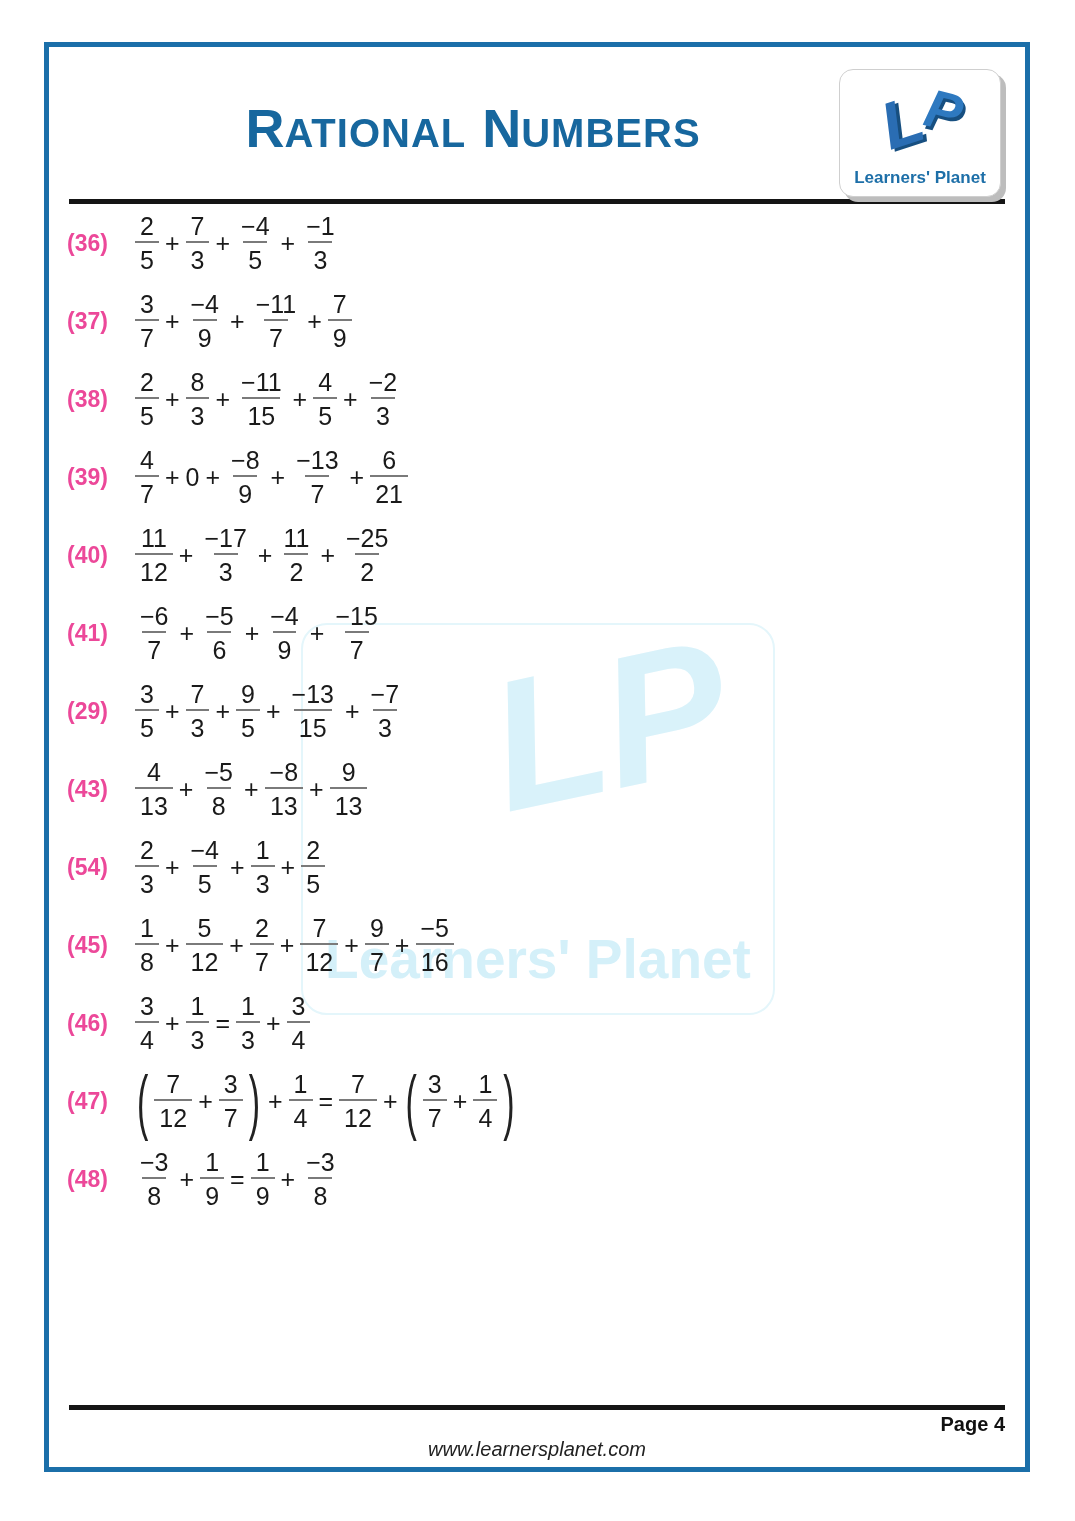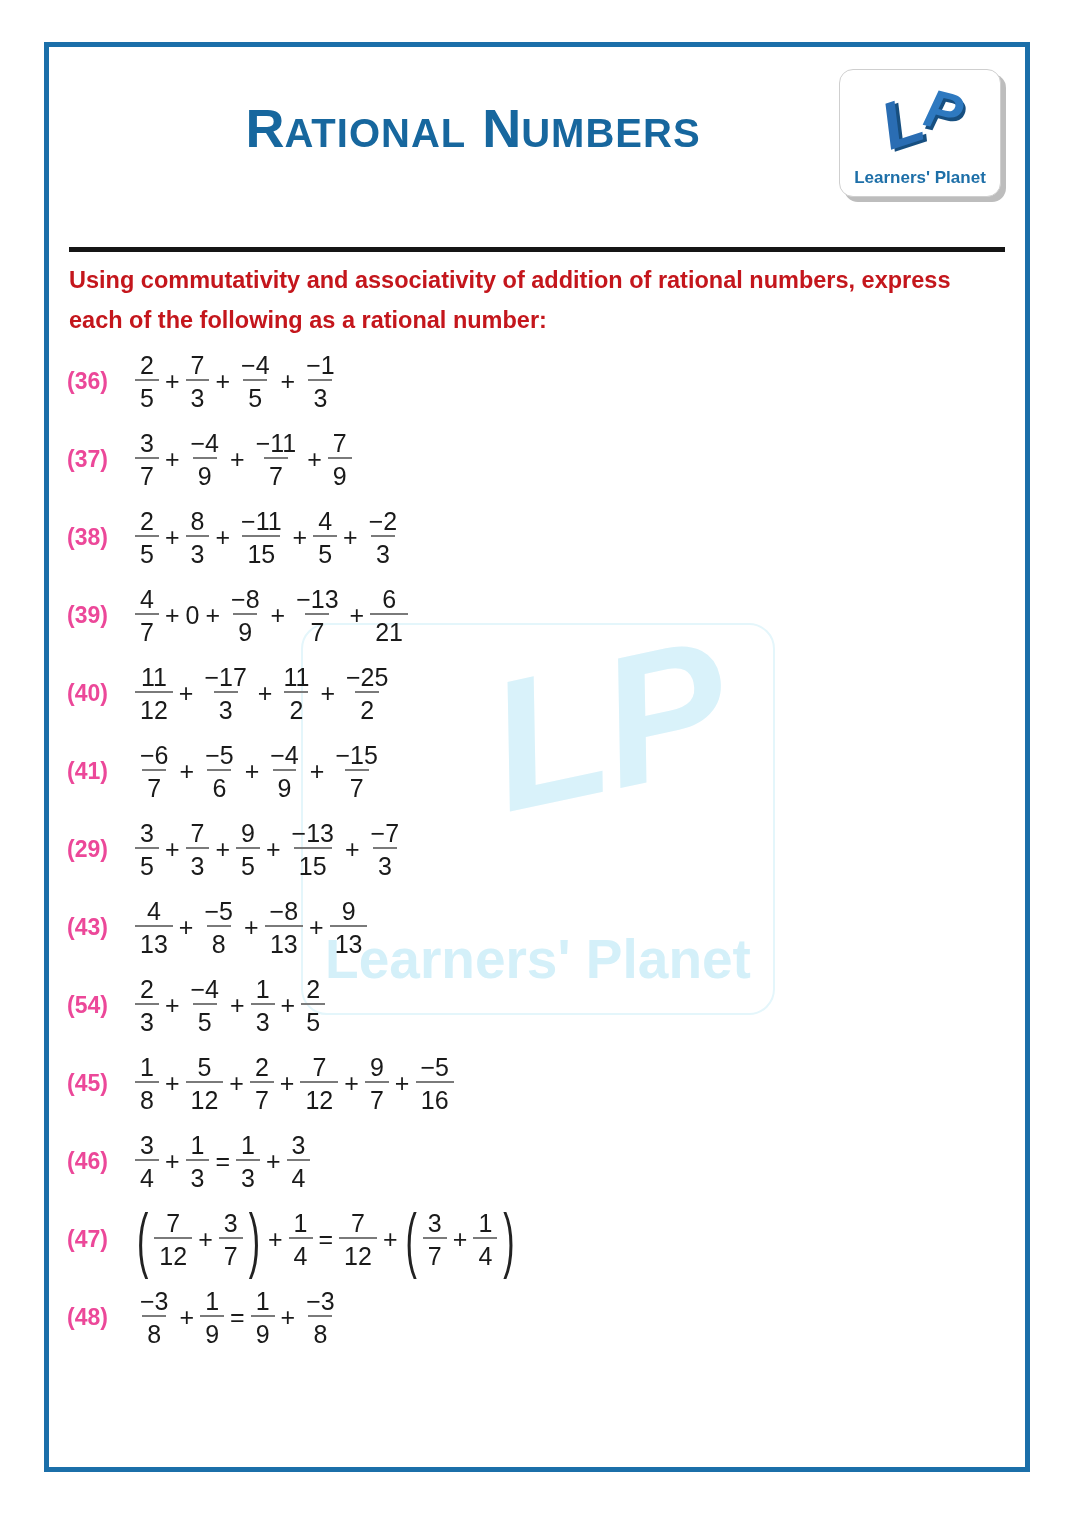--- a/index.html
+++ b/index.html
@@ -3,21 +3,21 @@
 <meta charset="utf-8">
 <style>
   * { box-sizing: border-box; }
   body { margin: 0; background: #ffffff; font-family: "Liberation Sans", sans-serif; }
   .page { position: relative; width: 1075px; height: 1521px; background: #fff; overflow: hidden; }
   .frame { position: absolute; left: 44px; top: 42px; width: 986px; height: 1430px;
            border: 5px solid #1B6FA9; background: #fff; }
 
   
   .inner { position: relative; height: 100%; padding: 0 18px; z-index: 1; }
-  .header { display: flex; align-items: flex-start; height: 200px; }
+  .header { display: flex; align-items: flex-start; height: 152px; }
   .title-wrap { flex: 1; text-align: center; padding-top: 50px; padding-left: 40px; }
   .title { color: #17679E; font-weight: bold; white-space: nowrap; }
   .title .cap { font-size: 54px; }
   .title .small { font-size: 40px; letter-spacing: 1px; }
   .title .word2 { margin-left: 16px; }
 
   .logo { width: 162px; margin-top: 22px; margin-right: 6px; background: #fff;
           border: 1px solid #cfcfcf; border-radius: 14px; box-shadow: 5px 5px 0 #bdbdbd;
           padding: 8px 6px 8px; text-align: center; flex: none; }
   .logo-mark { height: 88px; position: relative; padding-top: 6px; }
@@ -75,21 +75,20 @@
         </div>
         <div class="logo">
           <div class="logo-mark"><span class="lp-l">L</span><span class="lp-p">P</span></div>
           <div class="logo-text">Learners' Planet</div>
         </div>
       </div>
 
       <div class="rule"></div>
 
       <div>
-          <div class="section-heading">Using commutativity and associativity of addition of rational numbers, express each of the following as a rational number:</div>
           <div class="problem">
             <span class="plabel">(36)</span>
             <span class="expr">
               <span class="frac">
                 <span class="fn">2</span>
                 <span class="fd">5</span>
               </span>
               <span class="op">+</span>
               <span class="frac">
                 <span class="fn">7</span>
@@ -426,16 +425,21 @@
               </span>
               <span class="op">+</span>
               <span class="frac">
                 <span class="fn">−3</span>
                 <span class="fd">8</span>
               </span>
             </span>
           </div>
         </div>
 
+      <div class="footer">
+        <div class="rule"></div>
+        <div class="page-line">Page 4</div>
+        <div class="site-line">www.learnersplanet.com</div>
+      </div>
 
     </div>
   </div>
 </div>
 
 </body></html>

